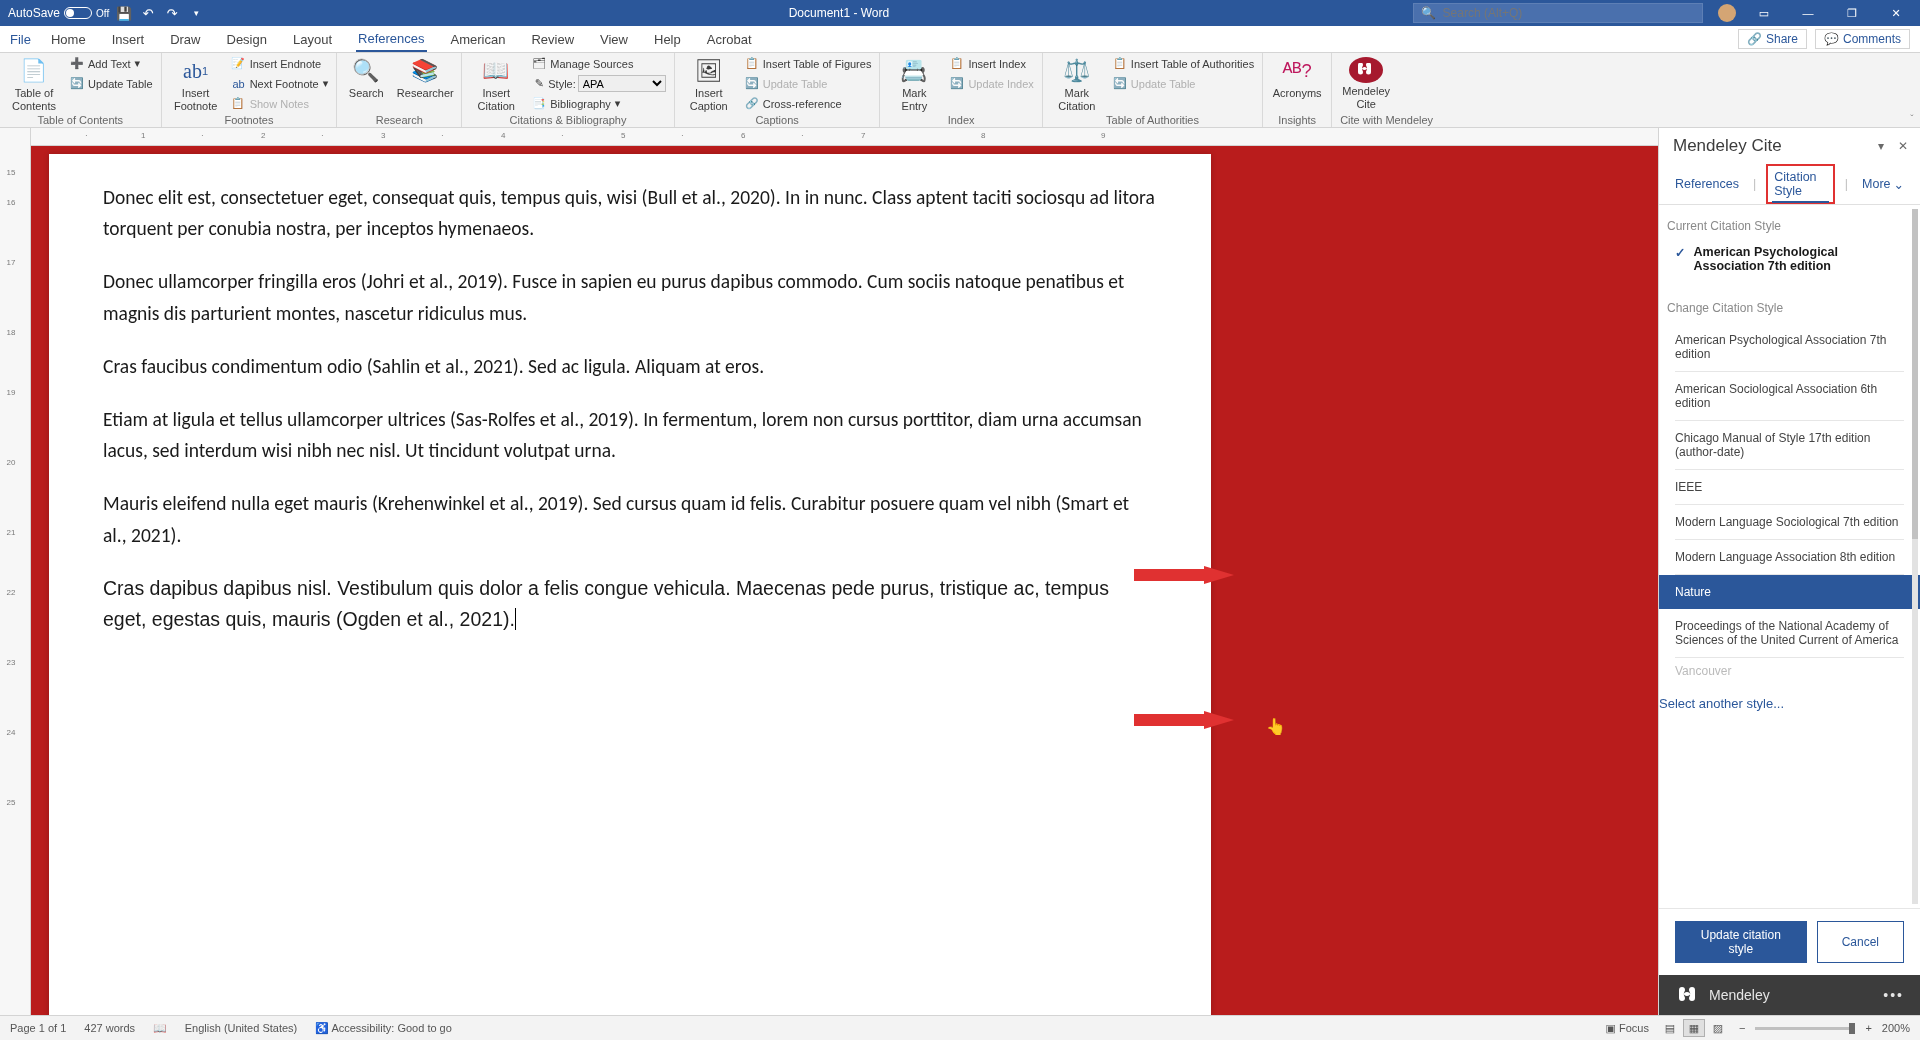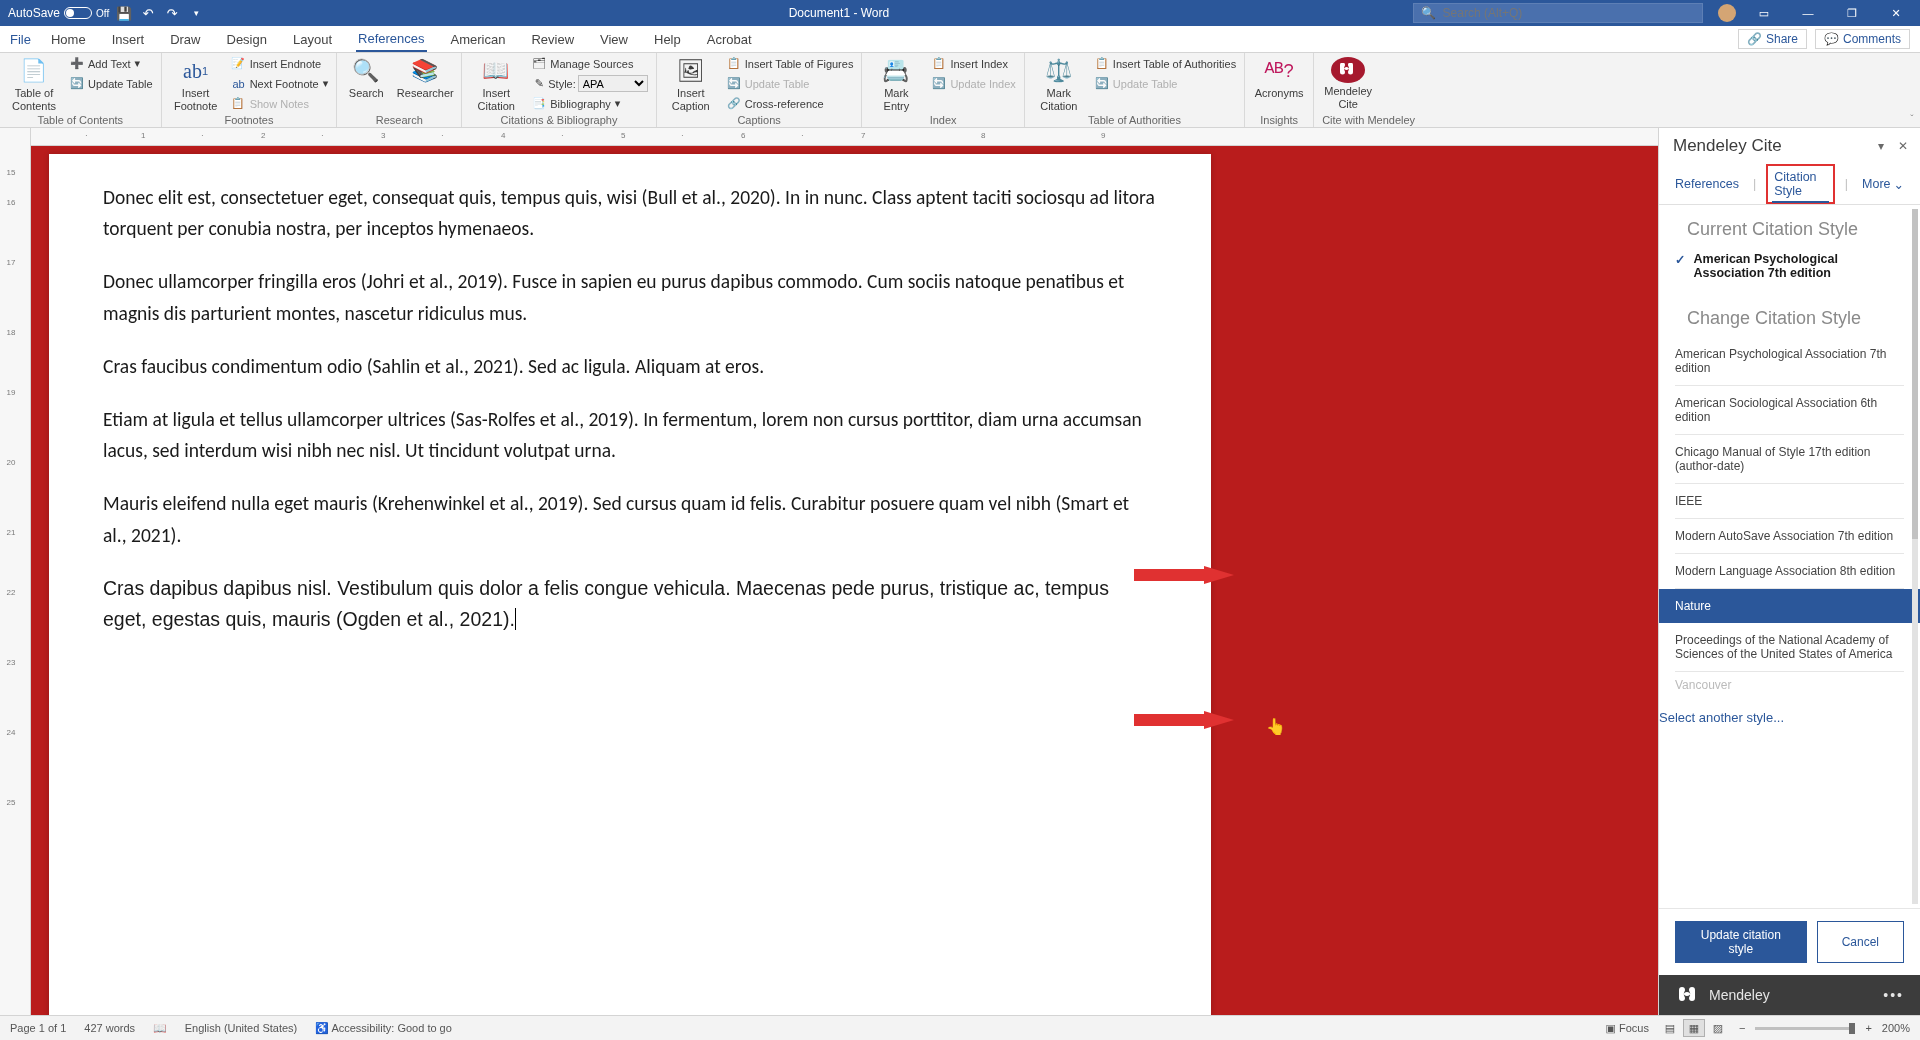--- a/index.html
+++ b/index.html
@@ -32,21 +32,21 @@
 .ribbon-group { border-right: 1px solid #d9d9d9; padding: 2px 8px 0 8px; display: flex; flex-direction: column; }
 .ribbon-group .group-body { flex: 1; display: flex; align-items: flex-start; gap: 10px; }
 .ribbon-group .group-label { text-align: center; font-size: 11px; color: #666; padding-bottom: 1px; }
 .big-btn { display: flex; flex-direction: column; align-items: center; justify-content: center; width: 52px; text-align: center; line-height: 1.15; padding-top: 2px; }
 .big-btn .icon { width: 30px; height: 28px; display: flex; align-items: center; justify-content: center; font-size: 22px; margin-bottom: 2px; }
 .small-list { display: flex; flex-direction: column; gap: 3px; justify-content: center; }
 .small-item { display: flex; align-items: center; gap: 4px; font-size: 11px; white-space: nowrap; height: 17px; }
 .small-item .si { width: 14px; height: 14px; display: inline-flex; align-items: center; justify-content: center; font-size: 11px; }
 .small-item.disabled { color: #b0b0b0; }
 .style-row { display: flex; align-items: center; gap: 2px; font-size: 11px; }
-.style-row select { font-size: 11px; border: 1px solid #c0c0c0; height: 17px; width: 70px; }
+.style-row select { font-size: 11px; border: 1px solid #c0c0c0; height: 17px; width: 88px; }
 .mendeley-icon { width: 34px; height: 26px; border-radius: 50%; background: #a6192e; display: flex; align-items: center; justify-content: center; margin: 0 auto 2px; }
 
 
 .workspace { position: absolute; top: 128px; left: 0; right: 0; bottom: 25px; display: flex; background: #e6e6e6; }
 .vruler { width: 31px; background: #f7f7f7; border-right: 1px solid #d4d4d4; font-size: 8px; color: #7a7a7a; position: relative; }
 .vruler .tick { position: absolute; left: 4px; width: 14px; text-align: center; }
 .hruler { height: 18px; background: #f7f7f7; border-bottom: 1px solid #d4d4d4; position: relative; font-size: 8px; color: #7a7a7a; }
 .hruler .tick { position: absolute; top: 3px; }
 .docwrap { flex: 1; display: flex; flex-direction: column; }
 .page-scroll { flex: 1; overflow: hidden; background: #b91c1c; position: relative; }
@@ -60,21 +60,21 @@
 .mp-header { display: flex; align-items: center; justify-content: space-between; padding: 8px 12px 6px 14px; font-size: 17px; color: #3c3c3c; }
 .mp-header .hdr-icons { display: flex; gap: 14px; color: #6a6a6a; font-size: 12px; }
 .mp-tabs { display: flex; align-items: center; border-bottom: 1px solid #e0e0e0; padding: 2px 12px 0 12px; font-size: 12.5px; gap: 10px; }
 .mp-tab { padding: 6px 4px; color: #5a5a5a; cursor: pointer; }
 .mp-tab.references { color: #2b579a; }
 .mp-tab.citation-style { color: #2b579a; border: 2px solid #e03131; padding: 4px 6px; position: relative; }
 .mp-tab.citation-style::after { content: ''; position: absolute; left: 4px; right: 4px; bottom: -1px; height: 2px; background: #2b579a; }
 .mp-tab.more { color: #2b579a; margin-left: auto; display: flex; align-items: center; gap: 3px; }
 .mp-sep { color: #c0c0c0; }
 .mp-body { flex: 1; overflow-y: auto; font-size: 12px; position: relative; }
-.mp-section-label { color: #8a8a8a; font-size: 18px; padding: 14px 28px 8px; }
+.mp-section-label { color: #8a8a8a; font-size: 12px; padding: 14px 8px 8px; }
 .mp-current { display: flex; gap: 8px; padding: 4px 16px 14px; color: #1a1a1a; font-weight: 600; font-size: 12.5px; }
 .mp-current .check { color: #2b579a; }
 .mp-style-item { padding: 10px 16px; color: #444; font-size: 12px; cursor: pointer; }
 .mp-style-item.selected { background: #2b579a; color: #fff; }
 .mp-style-divider { height: 1px; background: #e6e6e6; margin: 0 16px; }
 .mp-select-another { color: #2b579a; font-size: 13px; padding: 16px 0; cursor: pointer; }
 .mp-footer { padding: 12px 16px; border-top: 1px solid #e6e6e6; display: flex; gap: 10px; }
 .mp-footer button { font-size: 12px; padding: 6px 24px; border: 1px solid #2b579a; cursor: pointer; }
 .mp-footer .primary { background: #2b579a; color: #fff; }
 .mp-footer .secondary { background: #fff; color: #2b579a; }
@@ -386,26 +386,26 @@
       <div class="mp-section-label">Change Citation Style</div>
 
       <div class="mp-style-item">American Psychological Association 7th edition</div>
       <div class="mp-style-divider"></div>
       <div class="mp-style-item">American Sociological Association 6th edition</div>
       <div class="mp-style-divider"></div>
       <div class="mp-style-item">Chicago Manual of Style 17th edition (author-date)</div>
       <div class="mp-style-divider"></div>
       <div class="mp-style-item">IEEE</div>
       <div class="mp-style-divider"></div>
-      <div class="mp-style-item">Modern AutoSave Association 7th edition</div>
+      <div class="mp-style-item">Modern Language Sociological 7th edition</div>
       <div class="mp-style-divider"></div>
       <div class="mp-style-item">Modern Language Association 8th edition</div>
       <div class="mp-style-divider"></div>
       <div class="mp-style-item selected">Nature</div>
-      <div class="mp-style-item">Proceedings of the National Academy of Sciences of the United States of America</div>
+      <div class="mp-style-item">Proceedings of the National Academy of Sciences of the United Current of America</div>
       <div class="mp-style-divider"></div>
       <div class="mp-style-item" style="color:#bbb;padding-top:6px;padding-bottom:2px">Vancouver</div>
       <div class="mp-select-another">Select another style...</div>
     </div>
     <div class="mp-footer">
       <button class="primary">Update citation style</button>
       <button class="secondary">Cancel</button>
     </div>
     <div class="mp-brand">
       <svg width="24" height="16" viewBox="0 0 24 16">

